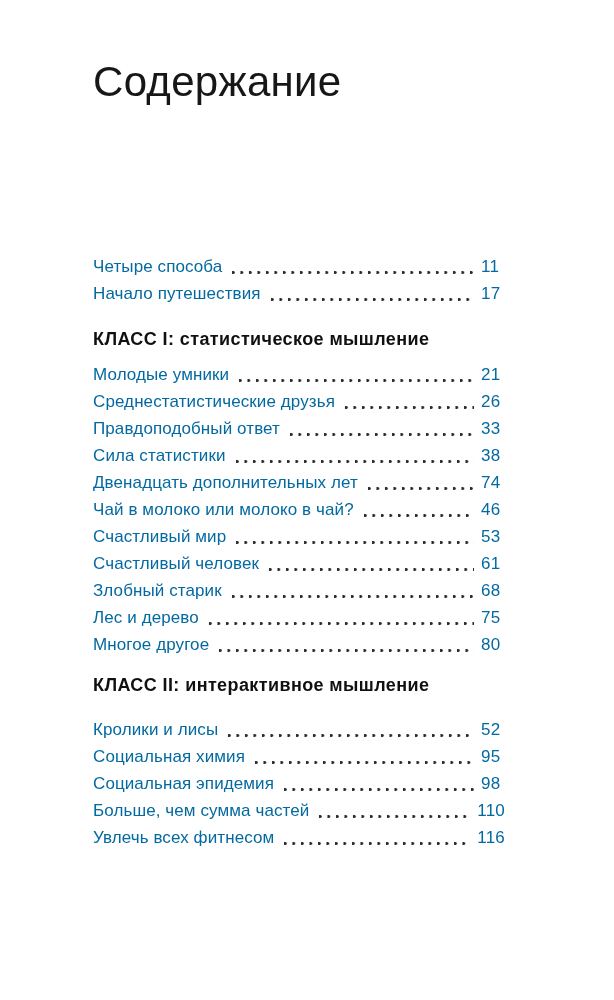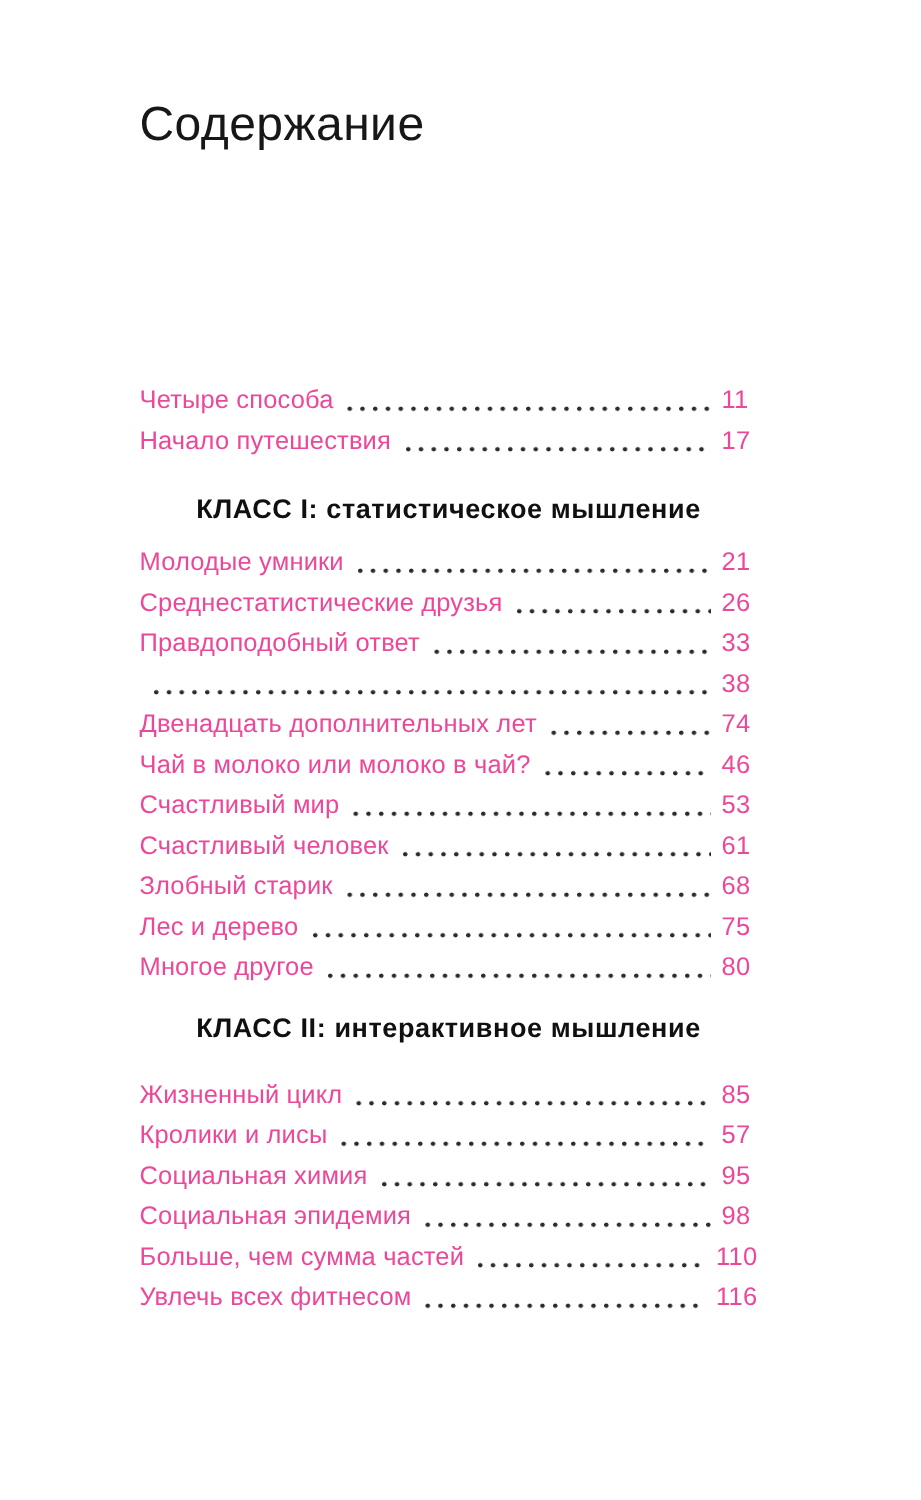--- a/index.html
+++ b/index.html
@@ -12,43 +12,42 @@
     color:#1e1e1e;
     overflow:hidden;
     margin:0 auto;
   }
   .content {
     position:absolute;
     left:93px; top:64px;
     width:412px;
   }
   .page-title {
-    font-size:32px;
+    font-size:42px;
     font-weight:400;
     letter-spacing:0.3px;
     color:#171717;
     line-height:36px;
   }
   .toc { margin-top:153px; }
   .toc-heading {
     height:27px; line-height:27px;
-    text-align:center;
     font-size:18px;
     font-weight:700;
     letter-spacing:0.4px;
     color:#101010;
     margin:19px 0 8px 0;
     white-space:nowrap;
   }
   .toc-section.sec-2 .toc-heading { margin-top:14px; margin-bottom:17px; }
   .toc-row {
     display:flex;
     height:27px; line-height:27px;
     font-size:17px;
-    color:#ec4899;
+    color:#0369a1;
   }
   .toc-label { white-space:nowrap; letter-spacing:0.1px; }
   .toc-dots {
     flex:1 1 auto;
     align-self:flex-end;
     height:5px;
     margin:0 7px 5px 9px;
     background-image:radial-gradient(circle at 2.2px 2.5px, #2b2b2b 1.25px, rgba(0,0,0,0) 1.7px);
     background-size:8.5px 5px;
     background-repeat:repeat-x;
@@ -100,20 +99,21 @@
     <span class="toc-page">26</span>
   </div>
 
   <div class="toc-row">
     <span class="toc-label">Правдоподобный ответ</span>
     <span class="toc-dots"></span>
     <span class="toc-page">33</span>
   </div>
 
   <div class="toc-row">
+    <span class="toc-label">Сила статистики</span>
     <span class="toc-dots"></span>
     <span class="toc-page">38</span>
   </div>
 
   <div class="toc-row">
     <span class="toc-label">Двенадцать дополнительных лет</span>
     <span class="toc-dots"></span>
     <span class="toc-page">74</span>
   </div>
 
@@ -151,30 +151,25 @@
     <span class="toc-label">Многое другое</span>
     <span class="toc-dots"></span>
     <span class="toc-page">80</span>
   </div>
 </div>
   </section>
 
   <section class="toc-section sec-2">
     <h2 class="toc-heading">КЛАСС II: интерактивное мышление</h2>
     <div class="toc-rows">
-  <div class="toc-row">
-    <span class="toc-label">Жизненный цикл</span>
-    <span class="toc-dots"></span>
-    <span class="toc-page">85</span>
-  </div>
 
   <div class="toc-row">
     <span class="toc-label">Кролики и лисы</span>
     <span class="toc-dots"></span>
-    <span class="toc-page">57</span>
+    <span class="toc-page">52</span>
   </div>
 
   <div class="toc-row">
     <span class="toc-label">Социальная химия</span>
     <span class="toc-dots"></span>
     <span class="toc-page">95</span>
   </div>
 
   <div class="toc-row">
     <span class="toc-label">Социальная эпидемия</span>

